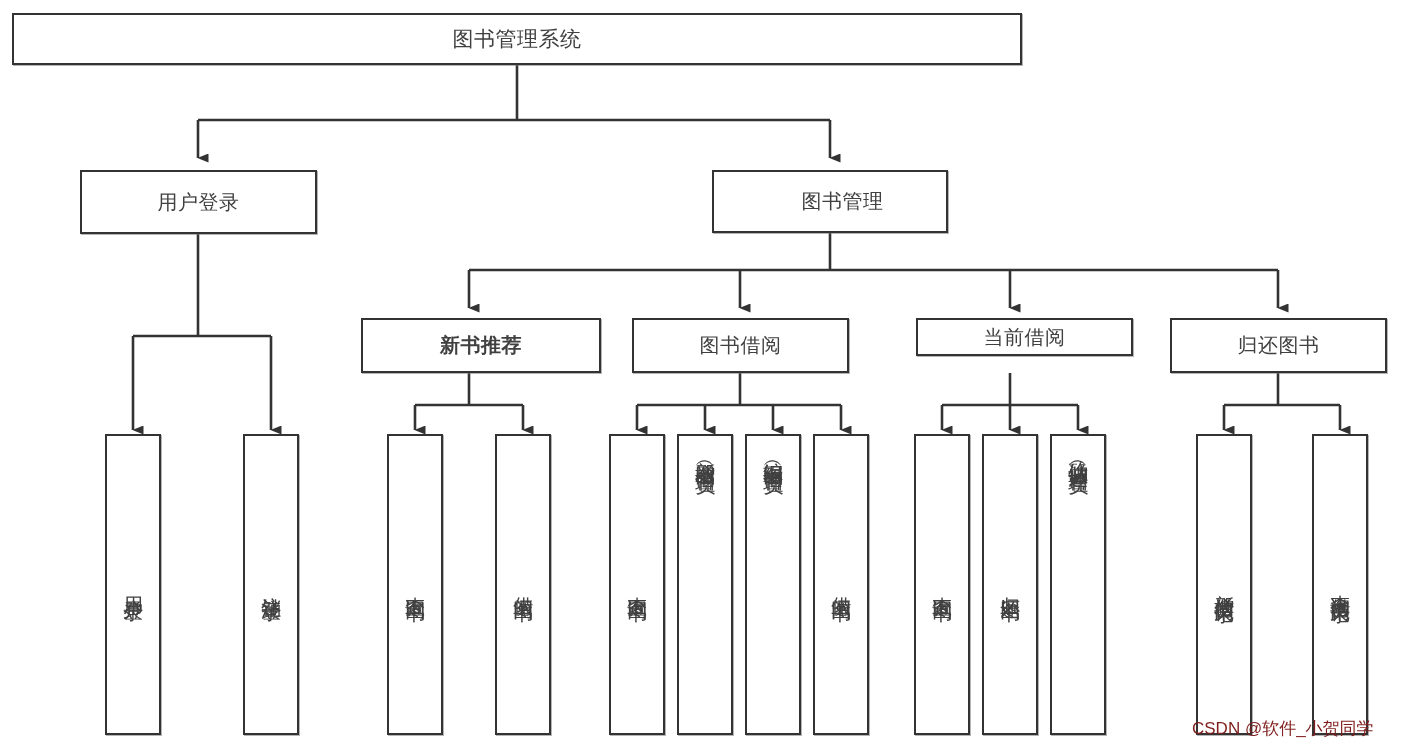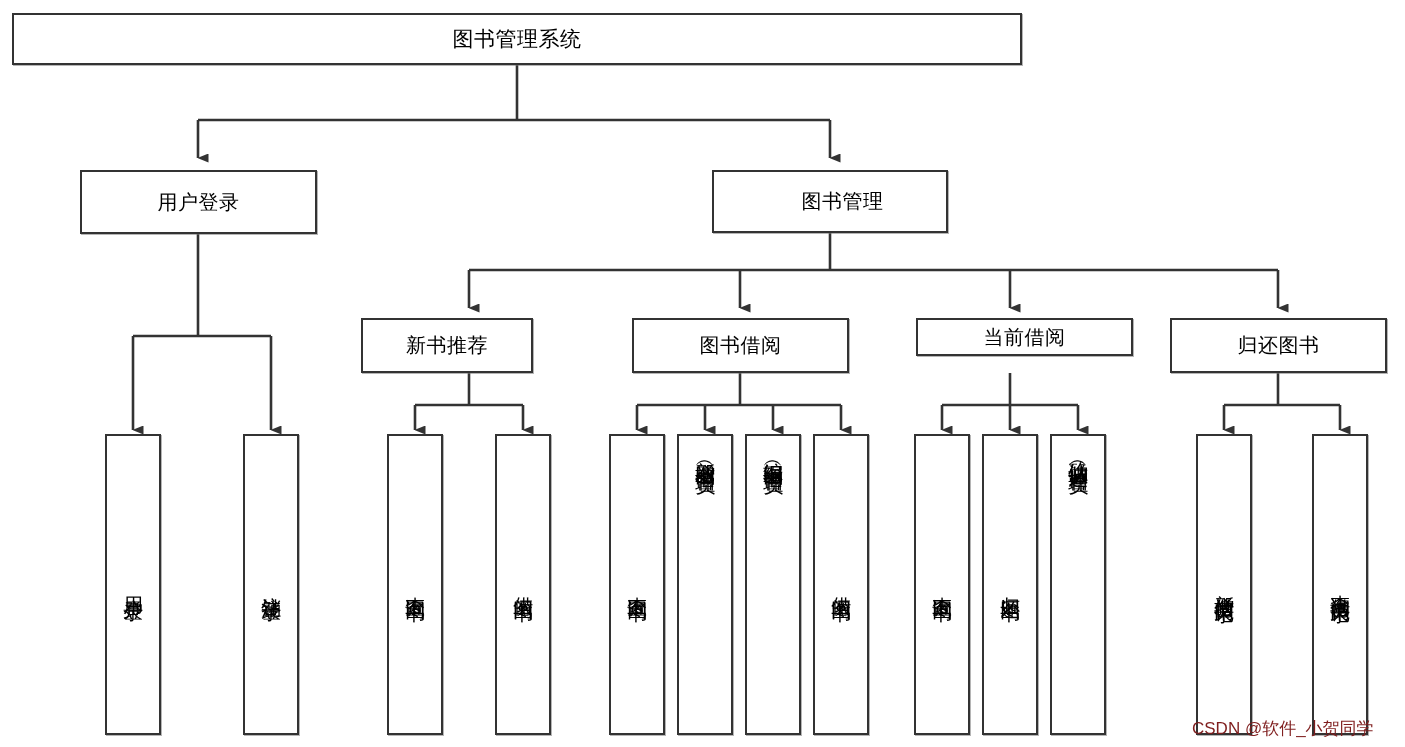--- a/index.html
+++ b/index.html
@@ -29,21 +29,21 @@
     position: absolute;
     box-sizing: border-box;
     background: #ffffff;
     border: 2px solid #333333;
     display: flex;
     align-items: center;
     justify-content: center;
     box-shadow: 1px 1px 0 0 rgba(120,120,120,0.55);
   }
   .node-label {
-    color: #000000;
+    color: #404040;
     letter-spacing: 0.5px;
     white-space: nowrap;
   }
   .node.root .node-label {
     font-size: 21px;
   }
   .node.level1 .node-label,
   .node.level2 .node-label {
     font-size: 20px;
   }
@@ -143,21 +143,21 @@
   </div>
 
   <div class="node level1" style="left:80px; top:170px; width:237px; height:64px;">
     <span class="node-label">用户登录</span>
   </div>
 
   <div class="node level1" style="left:712px; top:170px; width:236px; height:63px;padding-left:25px;">
     <span class="node-label">图书管理</span>
   </div>
 
-  <div class="node level2" style="left:361px; top:318px; width:172px; height:55px;">
+  <div class="node level2" style="left:361px; top:318px; width:240px; height:55px;font-weight:bold;">
     <span class="node-label">新书推荐</span>
   </div>
 
   <div class="node level2" style="left:632px; top:318px; width:217px; height:55px;text-align:right;">
     <span class="node-label">图书借阅</span>
   </div>
 
   <div class="node level2" style="left:876px; top:318px; width:217px; height:38px;margin-left:40px;">
     <span class="node-label">当前借阅</span>
   </div>

